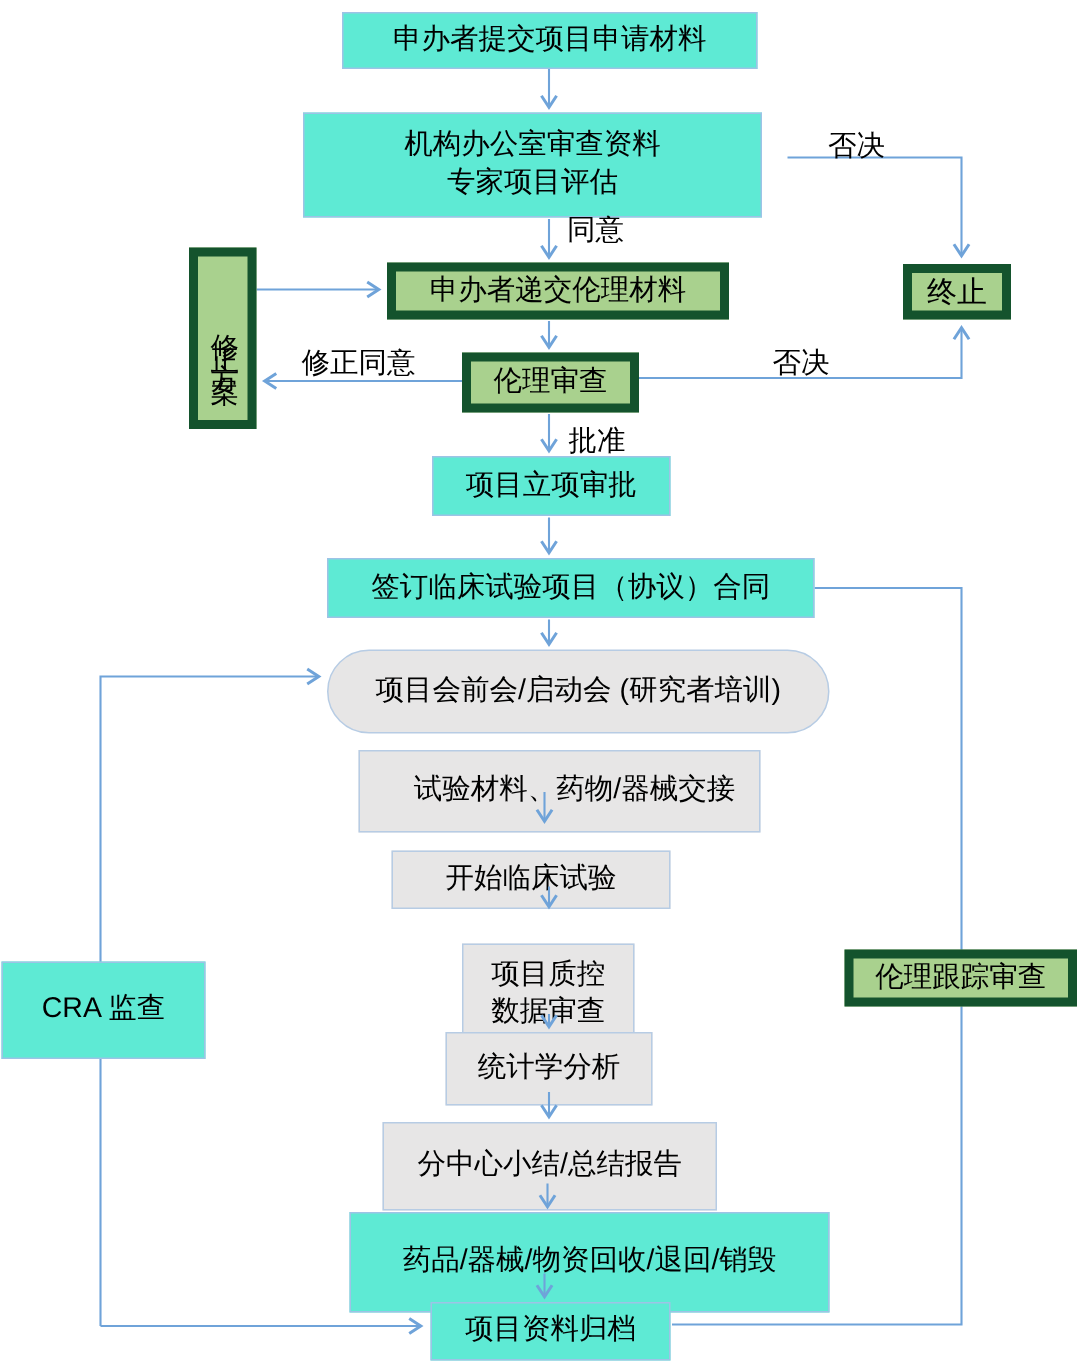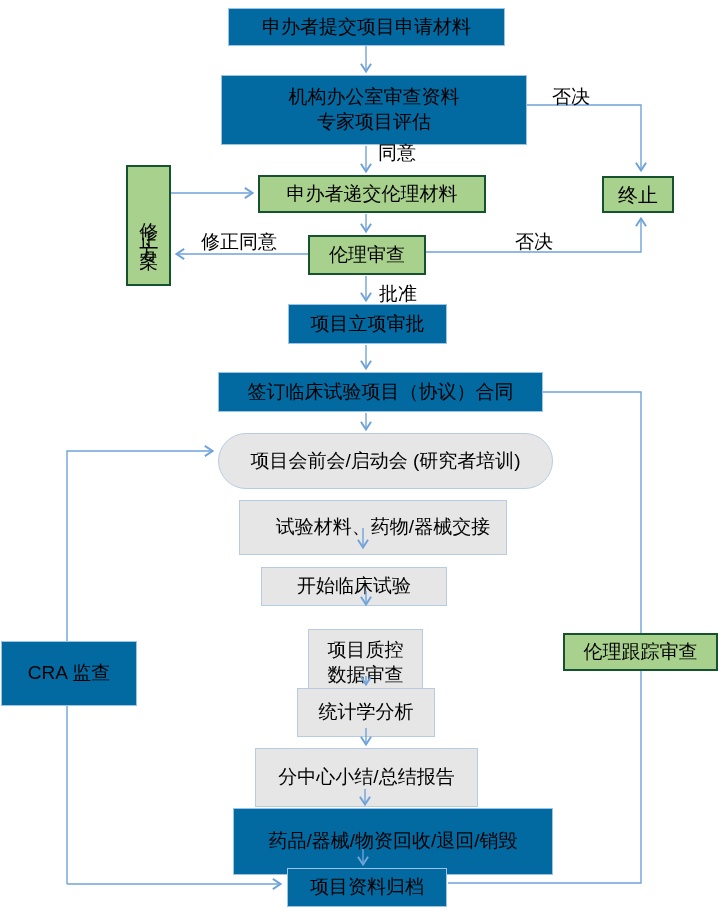--- a/index.html
+++ b/index.html
@@ -8,27 +8,27 @@
     font-family:"Liberation Sans", sans-serif;color:#000;overflow:hidden;
   }
   #stage{position:absolute;left:0;top:0;width:718px;height:912px;}
   svg.layer{position:absolute;left:0;top:0;z-index:0;pointer-events:none;}
   svg#fg-layer{z-index:3;}
   .node{
     position:absolute;box-sizing:border-box;z-index:2;
     display:flex;align-items:center;justify-content:center;
     text-align:center;font-size:19px;line-height:1.3;white-space:pre-line;
   }
-  .blue {background:#0369a1;border:1px solid #9dc3e6;}
-  .green{background:#a9d18e;border:2px solid #14532d;}
+  .blue {background:#5eead4;border:1px solid #9dc3e6;}
+  .green{background:#a9d18e;border:6px solid #14532d;}
   .gray {background:#e7e6e6;border:1px solid #b7cce4;}
   .edge-label{position:absolute;z-index:4;font-size:19px;white-space:nowrap;}
 
   #n-submit        {left:228px;top:8px;  width:277px;height:38px;}
-  #n-office        {left:221px;top:75px; width:306px;height:70px;}
+  #n-office        {left:202px;top:75px; width:306px;height:70px;}
   #n-terminate     {left:602px;top:176px;width:72px; height:37px;font-size:20px;}
   #n-revise        {left:126px;top:165px;width:45px; height:121px;writing-mode:vertical-rl;text-orientation:upright;letter-spacing:9px;}
   #n-submit-ethics {left:258px;top:175px;width:228px;height:38px;}
   #n-ethics-review {left:308px;top:235px;width:118px;height:40px;}
   #n-approval      {left:288px;top:304px;width:159px;height:40px;}
   #n-contract      {left:218px;top:372px;width:325px;height:40px;}
   #n-kickoff       {left:218px;top:433px;width:335px;height:56px;border-radius:31px;}
   #n-handover      {left:239px;top:500px;width:268px;height:55px;padding-left:20px;}
   #n-start         {left:261px;top:567px;width:186px;height:39px;}
   #n-qc            {left:308px;top:629px;width:115px;height:67px;}

